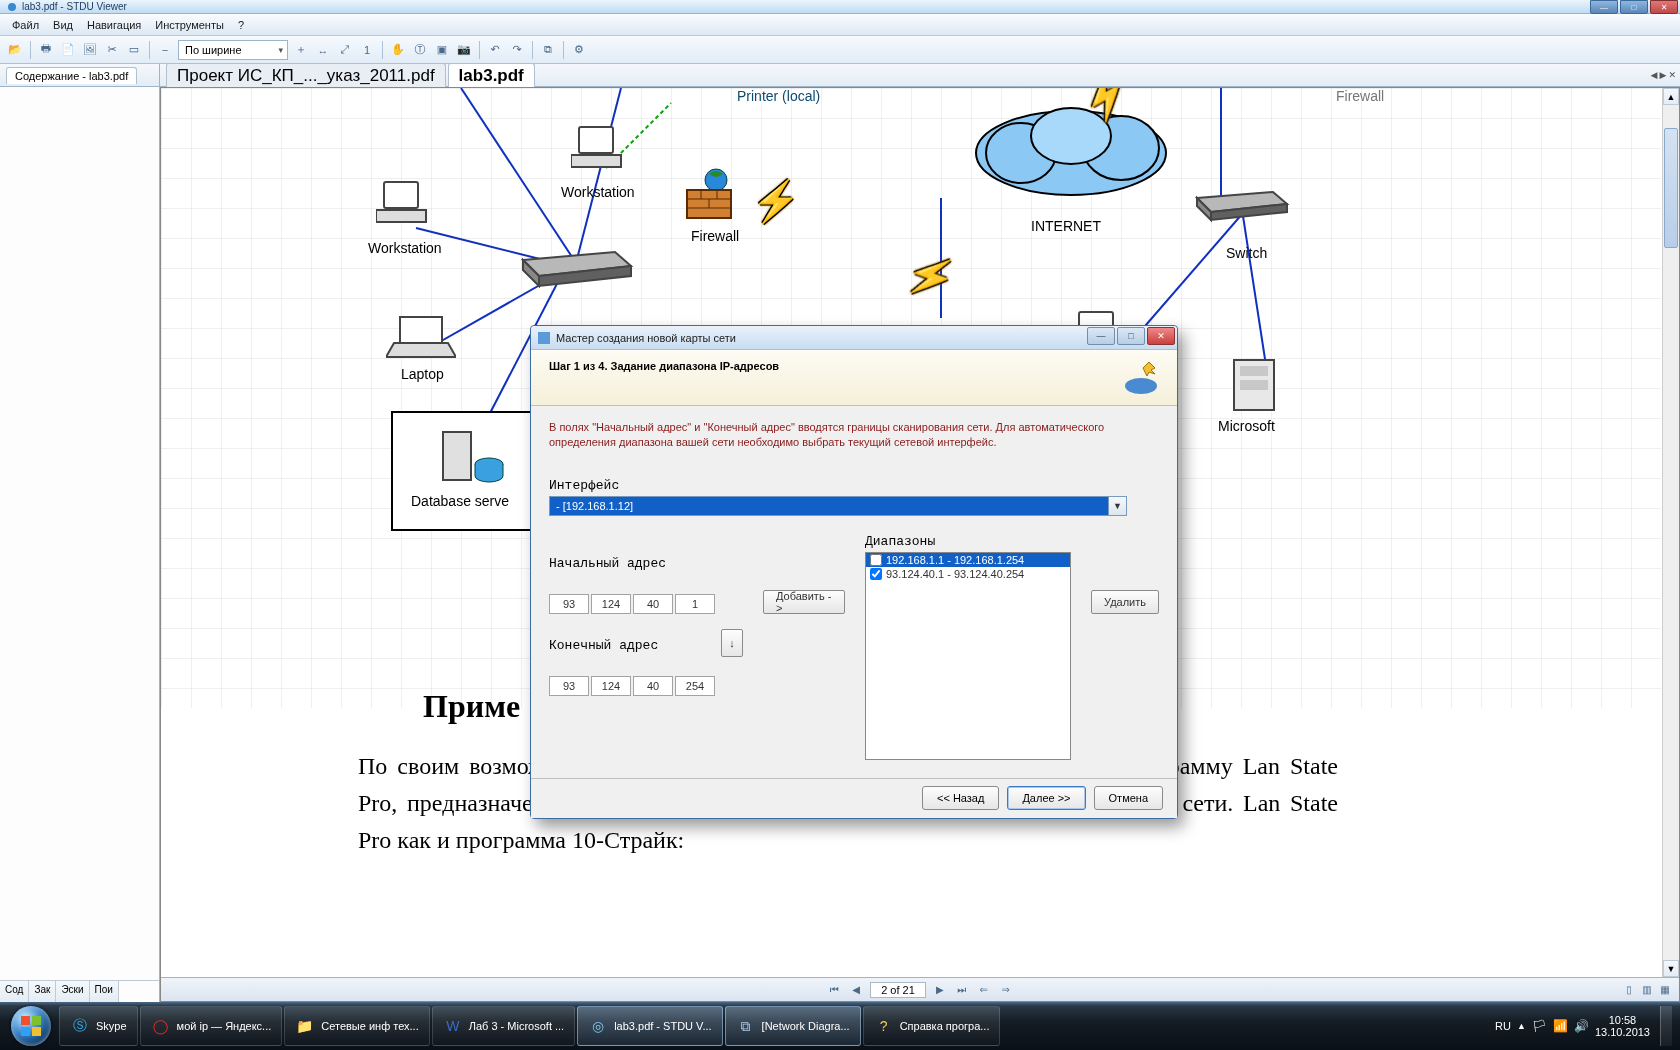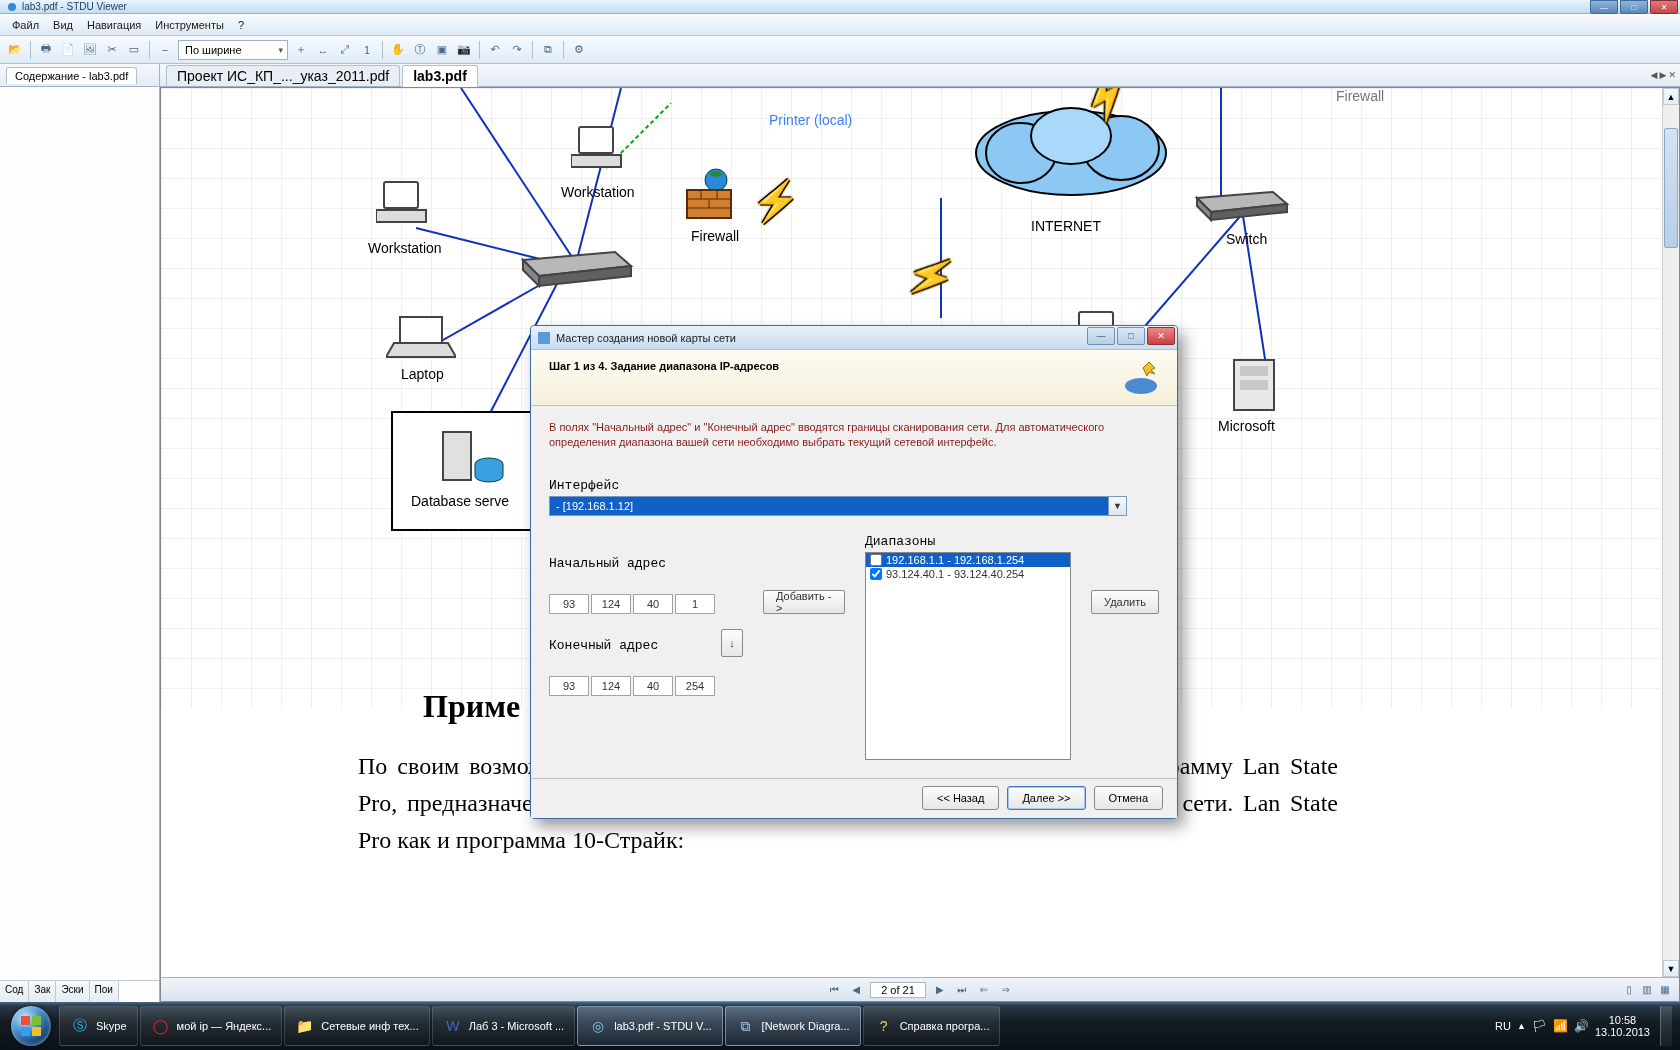--- a/index.html
+++ b/index.html
@@ -16,21 +16,21 @@
 .menubar span { padding: 2px 6px; cursor: default; }
 .toolbar { height: 28px; background: linear-gradient(#f6fafe,#e1ecf7); display: flex; align-items: center; padding: 0 6px; gap: 4px; border-bottom:1px solid #adc2d9;}
 .tb-btn { width: 18px; height: 18px; display:inline-flex; align-items:center; justify-content:center; border:1px solid transparent; border-radius:2px; font-size:11px; color:#4a6a8a;}
 .tb-sep { width:1px; height:18px; background:#adc2d9; margin:0 2px;}
 .zoom-select { height: 20px; border: 1px solid #9ab4ce; background: #fff; font-size: 11px; padding: 0 22px 0 6px; position: relative; min-width: 110px; display:inline-flex; align-items:center;}
 .zoom-select::after { content:"▾"; position:absolute; right:4px; font-size:9px; color:#555;}
 .tabbar-area { display:flex; border-bottom:1px solid #a0b4c8;}
 .left-tab-header { width: 160px; background: linear-gradient(#f4f8fc,#e4ecf4); border-right:1px solid #a0b4c8; display:flex; align-items:center; padding:0 6px; height:22px;}
 .left-tab { background:#fff; border:1px solid #b0c0d0; border-bottom:none; border-radius:3px 3px 0 0; font-size:11px; padding:2px 8px;}
 .right-tab-header { flex:1; background: linear-gradient(#f4f8fc,#e4ecf4); display:flex; align-items:center; height:22px; padding:0 6px; gap:2px; position:relative;}
-.doc-tab { background:#e8eef4; border:1px solid #b0c0d0; border-bottom:none; border-radius:3px 3px 0 0; font-size:14px; padding:2px 10px;}
+.doc-tab { background:#e8eef4; border:1px solid #b0c0d0; border-bottom:none; border-radius:3px 3px 0 0; font-size:17px; padding:2px 10px;}
 .doc-tab.active { background:#fff; font-weight:bold; border-bottom:1px solid #fff; position:relative; top:1px;}
 .tab-nav-controls { position:absolute; right:4px; display:flex; gap:2px; font-size:9px; color:#555;}
 .main-content { flex:1; display:flex; overflow:hidden; }
 .sidebar { width:160px; background:#fdfdfd; border-right:1px solid #a0b4c8; display:flex; flex-direction:column; }
 .sidebar-body { flex:1; }
 .sidebar-footer-tabs { height:22px; border-top:1px solid #c0cad4; display:flex; font-size:10px;}
 .sidebar-footer-tabs span { padding:3px 5px; border-right:1px solid #c0cad4; background:linear-gradient(#f4f8fc,#e4ecf4);}
 .document-pane { flex:1; background:#fff; position:relative; overflow:hidden; border:1px solid #888;}
 .doc-inner { position:absolute; inset:0; background:#fff;}
 
@@ -200,21 +200,21 @@
         <div class="net-icon" style="left:800px; top:10px;">
           <svg width="220" height="110">
               <ellipse cx="110" cy="55" rx="95" ry="42" fill="#8cc8f4" stroke="#000" stroke-width="2"></ellipse>
               <ellipse cx="60" cy="55" rx="35" ry="30" fill="#8cc8f4" stroke="#000" stroke-width="2"></ellipse>
               <ellipse cx="160" cy="50" rx="38" ry="32" fill="#8cc8f4" stroke="#000" stroke-width="2"></ellipse>
               <ellipse cx="110" cy="38" rx="40" ry="28" fill="#a8d8fa" stroke="#000" stroke-width="2"></ellipse>
             </svg>
         </div>
         <div class="net-label" style="left:870px; top:130px;">INTERNET</div>
 
-        <div class="net-label" style="left:608px; top:0px; color:#3b82f6;margin-top:24px;">Printer (local)</div>
+        <div class="net-label" style="left:576px; top:0px; color:#0c4a6e;">Printer (local)</div>
 
         <div class="net-label" style="left:1175px; top:0px; color:#777">Firewall</div>
 
         <div class="net-icon" style="left:215px; top:90px;">
           <svg width="60" height="50">
               <rect x="8" y="4" width="34" height="26" fill="#fff" stroke="#444" stroke-width="2" rx="2"></rect>
               <rect x="0" y="32" width="50" height="12" fill="#ddd" stroke="#444" stroke-width="2"></rect>
             </svg>
         </div>
         <div class="net-label" style="left:207px; top:152px;">Workstation</div>
@@ -249,21 +249,21 @@
             </svg>
         </div>
 
         <div class="net-icon" style="left:1030px; top:100px;">
           <svg width="100" height="35">
               <path d="M6 10 L82 4 L96 16 L20 24 Z" fill="#b8b8b8" stroke="#444" stroke-width="2"></path>
               <path d="M6 10 L6 18 L20 32 L20 24 Z" fill="#888" stroke="#444" stroke-width="2"></path>
               <path d="M20 24 L96 16 L96 24 L20 32 Z" fill="#606060" stroke="#444" stroke-width="2"></path>
             </svg>
         </div>
-        <div class="net-label" style="left:1065px; top:143px;">Switch</div>
+        <div class="net-label" style="left:1065px; top:157px;">Switch</div>
 
         <div class="net-icon" style="left:225px; top:225px;">
           <svg width="70" height="50">
               <path d="M14 4 L56 4 L56 30 L14 30 Z" fill="#fff" stroke="#444" stroke-width="2"></path>
               <path d="M8 30 L62 30 L70 44 L0 44 Z" fill="#ddd" stroke="#444" stroke-width="2"></path>
             </svg>
         </div>
         <div class="net-label" style="left:240px; top:278px;">Laptop</div>
 
         <div class="server-group" style="left:230px; top:323px; width:180px; height:120px;"></div>

